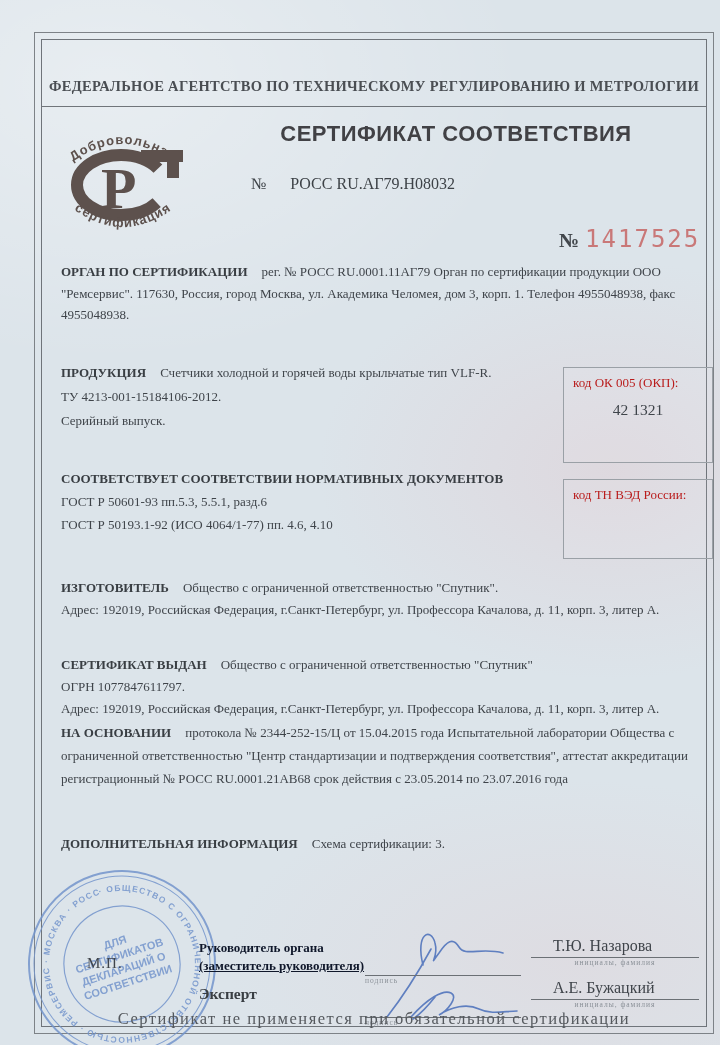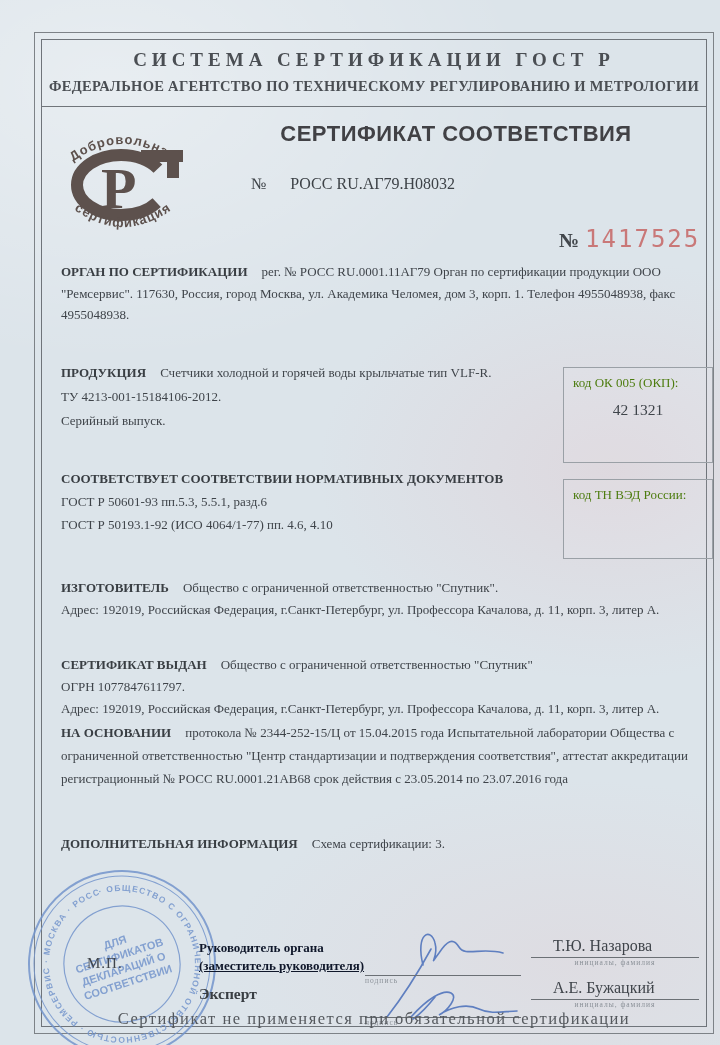--- a/index.html
+++ b/index.html
@@ -61,21 +61,21 @@
   .sec-product{top:328px;width:512px;line-height:24px;}
   .sec-conform{top:434px;width:510px;line-height:23px;}
   .sec-manu{top:544px;width:646px;line-height:22px;}
   .sec-issued{top:621px;width:646px;line-height:22px;}
   .sec-basis{top:688px;width:650px;line-height:23px;}
   .sec-add{top:800px;width:630px;}
   .code-box{
     position:absolute;left:528px;width:148px;
     border:1px solid #9aa0a6;background:rgba(255,255,255,0.08);
   }
-  .code-box .cb-label{font-size:13px;color:#4d7c0f;padding:7px 16px 0 9px;}
+  .code-box .cb-label{font-size:13px;color:#b91c1c;padding:7px 16px 0 9px;}
   .code-box .cb-value{font-size:15.5px;text-align:center;margin-top:10px;color:#3f444a;}
   .box-okp{top:334px;height:94px;}
   .box-tnved{top:446px;height:78px;}
   .stamp{position:absolute;left:-12px;top:832px;width:198px;height:198px;opacity:0.85;}
   .mp-label{position:absolute;left:52px;top:922px;font-size:15px;letter-spacing:1px;color:#3f444a;}
   .role-head{position:absolute;left:164px;top:906px;font-weight:bold;font-size:13px;line-height:18px;color:#0f172a;}
   .role-head .ul{text-decoration:underline;}
   .role-expert{position:absolute;left:164px;top:952px;font-weight:bold;font-size:15.5px;color:#393e43;}
   .sig-svg{position:absolute;width:190px;height:110px;}
   .sig1{left:300px;top:880px;}
@@ -97,21 +97,20 @@
   }
 </style>
 </head>
 <body>
 
 <div class="paper-tint"></div>
 
 <div class="frame-outer">
   <div class="frame-inner"></div>
 
-  <div class="hdr1">СИСТЕМА СЕРТИФИКАЦИИ ГОСТ Р</div>
   <div class="hdr2">ФЕДЕРАЛЬНОЕ АГЕНТСТВО ПО ТЕХНИЧЕСКОМУ РЕГУЛИРОВАНИЮ И МЕТРОЛОГИИ</div>
   <div class="hdr-rule"></div>
 
   <svg class="logo" viewBox="0 0 160 144">
     <defs>
       <path id="arcTop" d="M 16,64 Q 80,6 144,64" fill="none"></path>
       <path id="arcBot" d="M 18,90 Q 80,146 142,90" fill="none"></path>
     </defs>
     <text font-family="Liberation Sans, sans-serif" font-size="13" font-weight="bold" fill="#5d514d" letter-spacing="1">
       <textPath href="#arcTop" startOffset="50%" text-anchor="middle">Добровольная</textPath>

